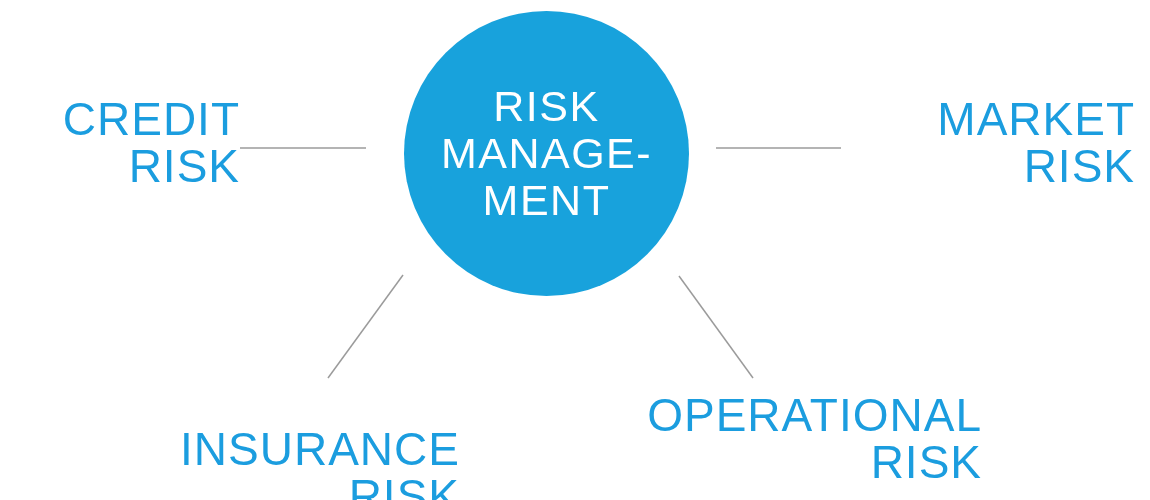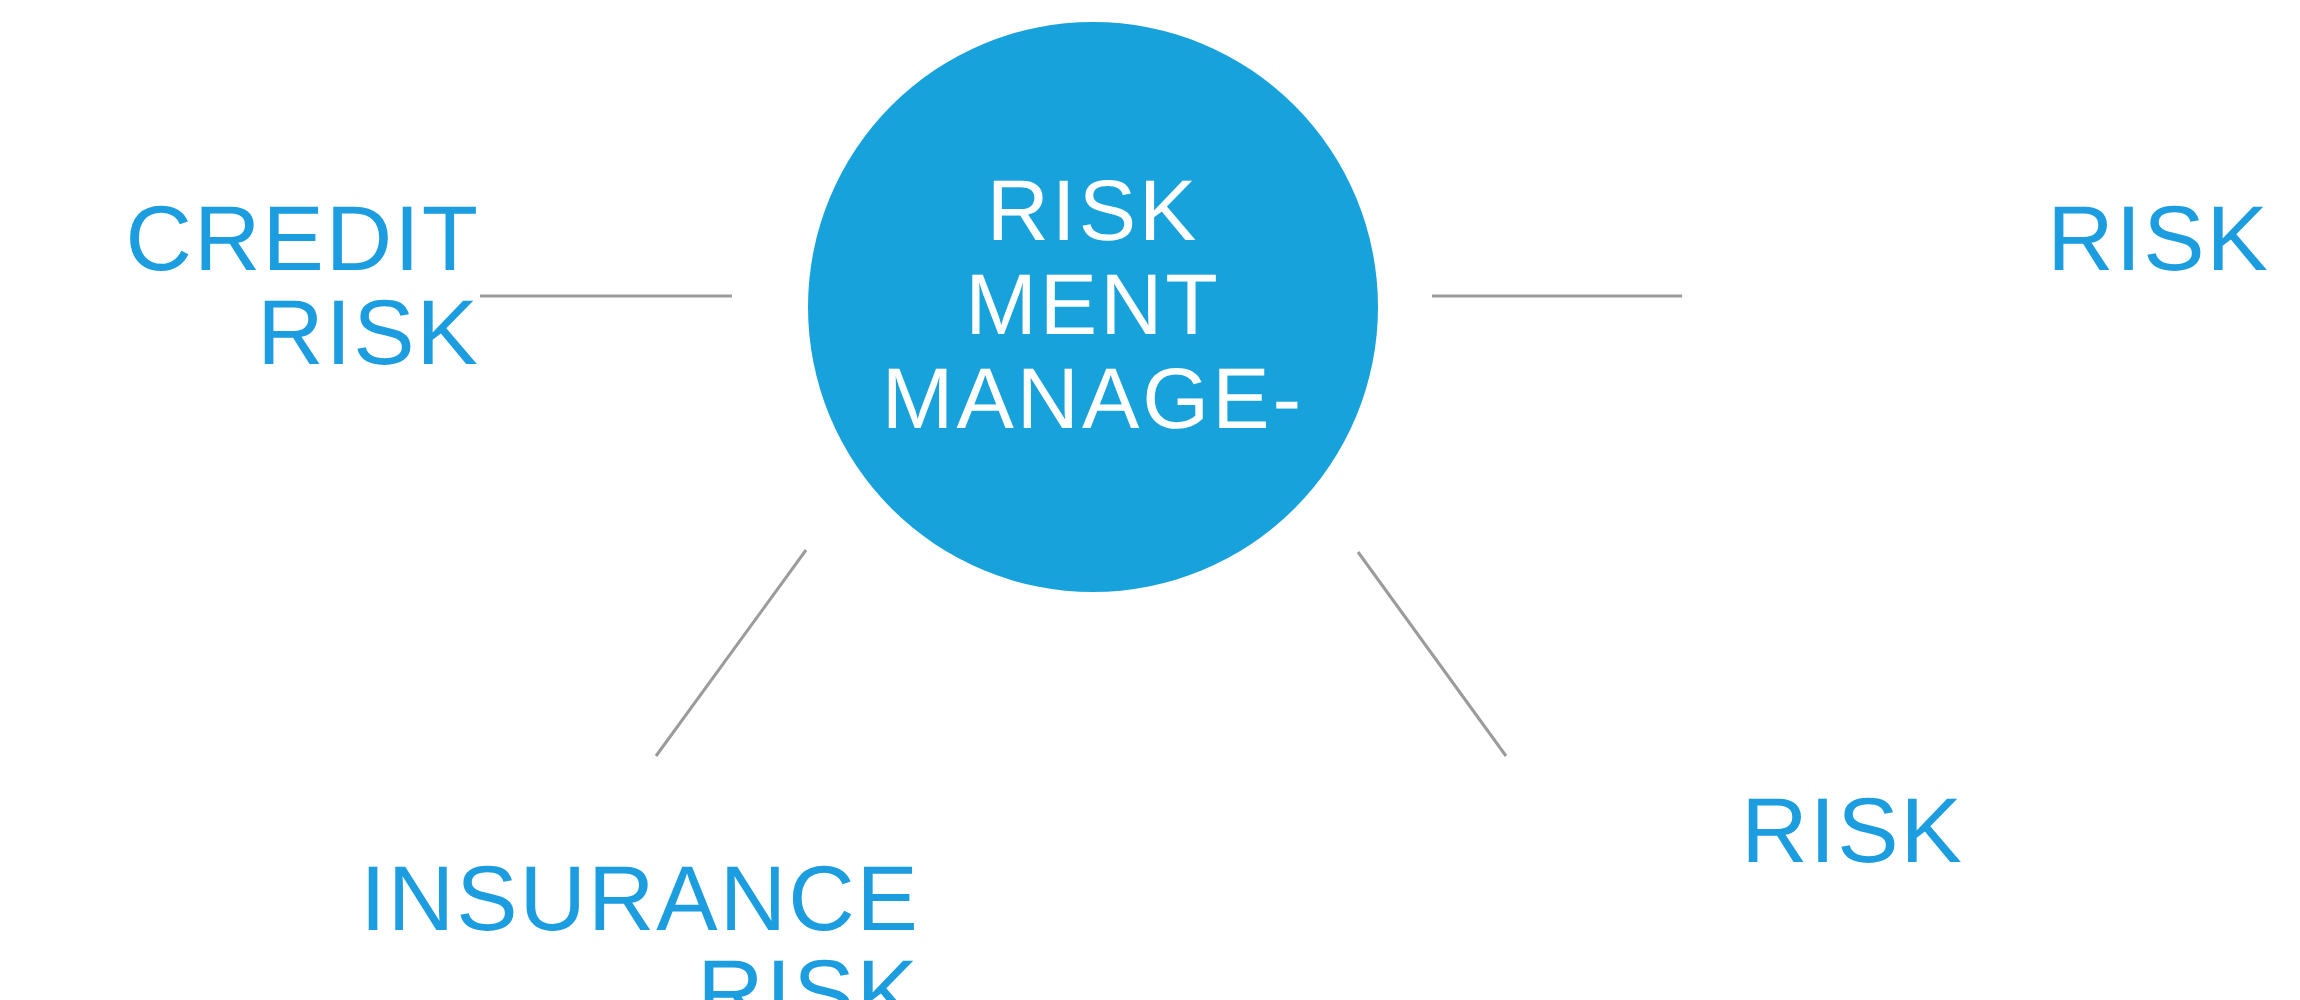--- a/index.html
+++ b/index.html
@@ -71,35 +71,37 @@
 
   <svg class="connectors" viewBox="0 0 1150 500" xmlns="http://www.w3.org/2000/svg">
     <line x1="240" y1="148" x2="366" y2="148"></line>
     <line x1="716" y1="148" x2="841" y2="148"></line>
     <line x1="403" y1="275" x2="328" y2="378"></line>
     <line x1="679" y1="276" x2="753" y2="378"></line>
   </svg>
 
   <div class="center-circle">
     <span class="line">RISK</span>
+    <span class="line">MANAGE-</span>
     <span class="line">MENT</span>
-    <span class="line">MANAGE-</span>
   </div>
 
   <div class="node-label node-credit">
     <div class="line">CREDIT</div>
     <div class="line">RISK</div>
   </div>
 
   <div class="node-label node-market">
+    <div class="line">MARKET</div>
     <div class="line">RISK</div>
   </div>
 
   <div class="node-label node-insurance">
     <div class="line">INSURANCE</div>
     <div class="line">RISK</div>
   </div>
 
   <div class="node-label node-operational">
+    <div class="line">OPERATIONAL</div>
     <div class="line">RISK</div>
   </div>
 
 </div>
 
 </body></html>

